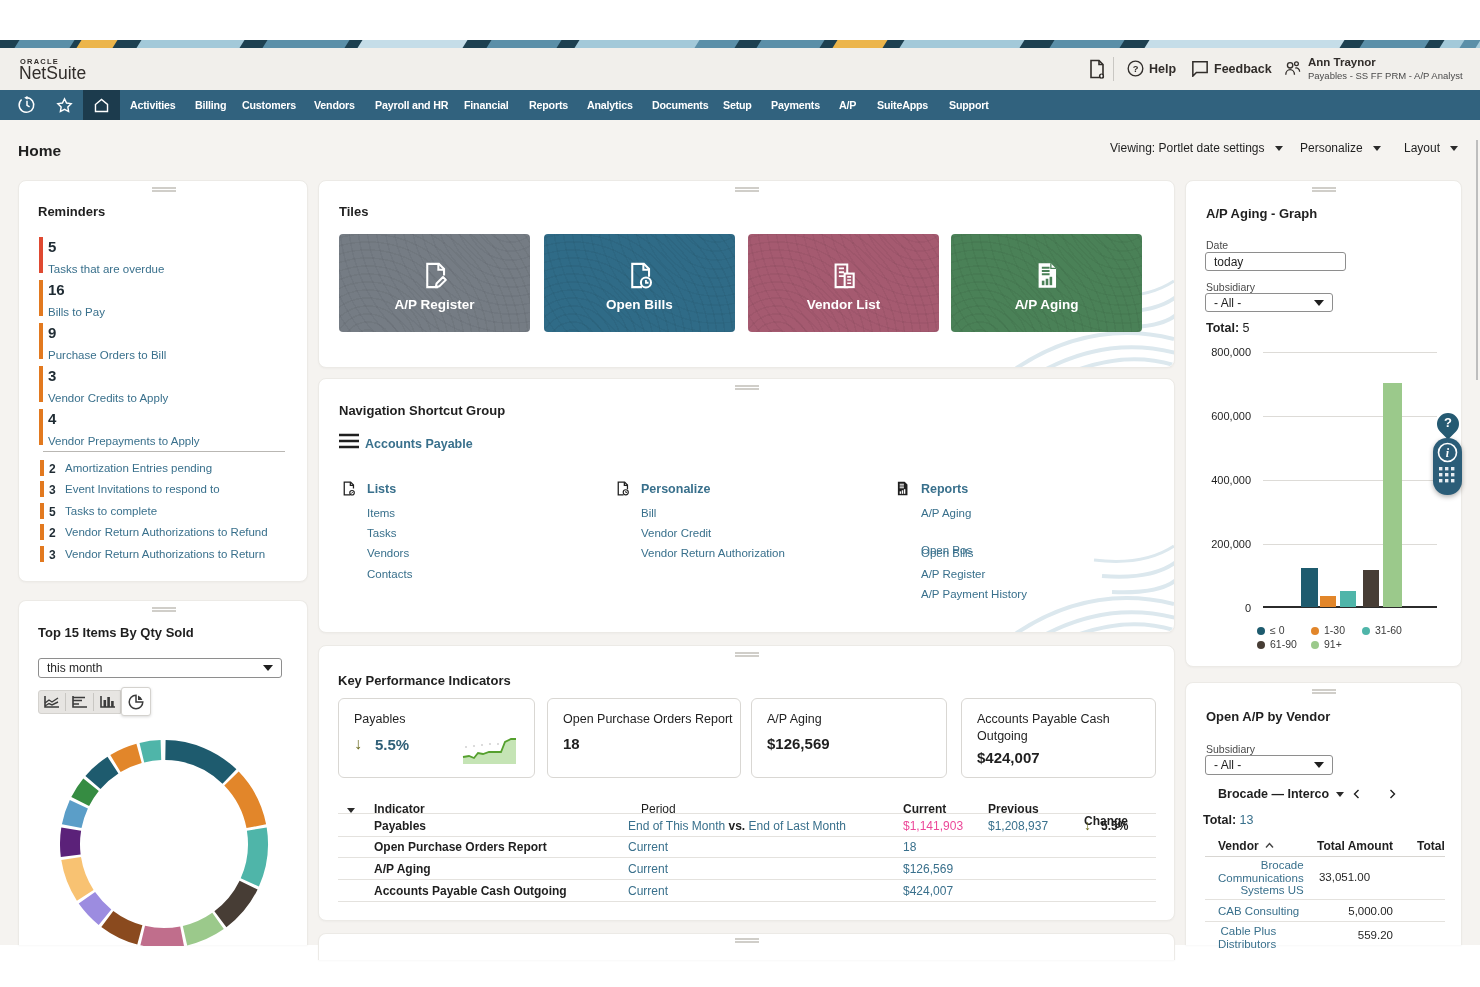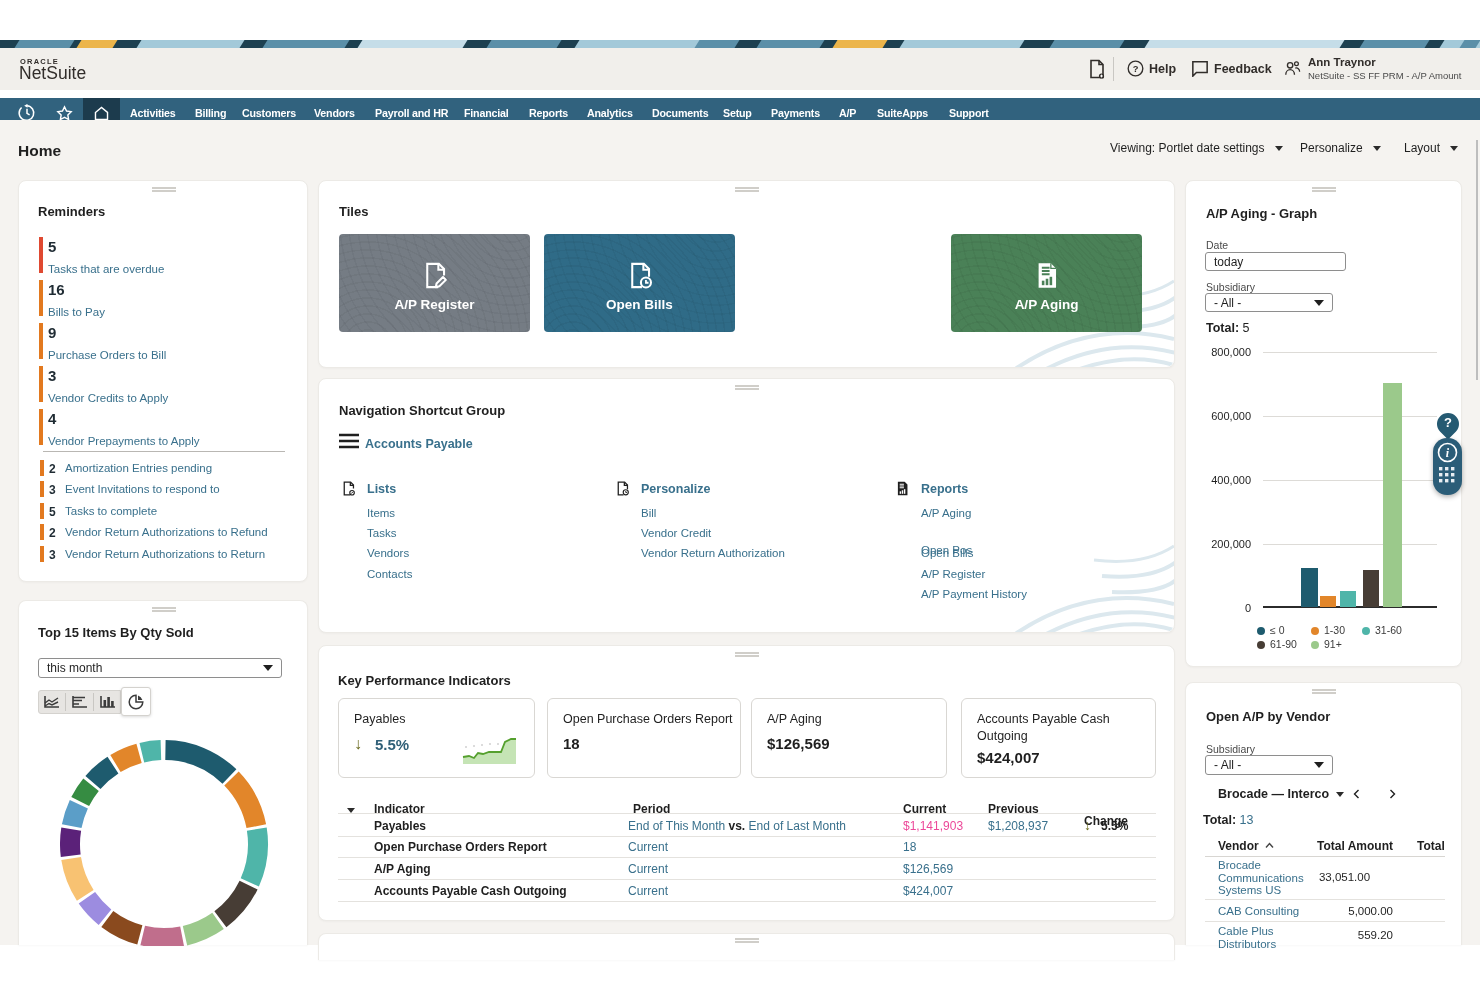--- a/index.html
+++ b/index.html
@@ -9,21 +9,21 @@
 
 #ribbon{top:40px;left:0;width:1480px;height:8px;overflow:hidden;background:#a9cedd;}
 .rib{position:absolute;top:0;height:8px;transform:skewX(-32deg);}
 
 #header{top:48px;left:0;width:1480px;height:42px;background:#f1efeb;}
 #logo-oracle{top:9px;left:20px;font-size:7.5px;letter-spacing:1.2px;color:#312d2a;font-weight:bold;}
 #logo-ns{top:15px;left:19px;font-size:17.5px;color:#312d2a;}
 #searchbox{top:5px;left:213px;width:732px;height:32px;background:#fff;border:1px solid #bdbcb9;border-radius:4px;}
 #searchbox .stext{position:absolute;left:37px;top:8px;font-size:12.5px;color:#4a4a4a;}
 
-#navbar{top:90px;left:0;width:1480px;height:30px;background:#31627e;margin-top:8px;}
+#navbar{top:90px;left:0;width:1480px;height:30px;background:#31627e;}
 #nav-home{position:absolute;left:83px;top:0;width:37px;height:30px;background:#1c3b4d;}
 .navitem{position:absolute;top:0;height:30px;line-height:30px;color:#fff;font-weight:bold;font-size:10.7px;letter-spacing:-0.2px;white-space:nowrap;}
 
 #content{top:120px;left:0;width:1480px;height:825px;background:#f5f3f0;}
 .card{position:absolute;background:#fff;border:1px solid #eceae6;border-radius:8px;box-shadow:0 1px 2px rgba(0,0,0,0.03);}
 .handle{position:absolute;width:24px;height:5px;border-top:2px solid #d0cec9;border-bottom:2px solid #d0cec9;}
 .ptitle{position:absolute;font-size:13px;font-weight:bold;color:#1f1f1f;white-space:nowrap;}
 .link{color:#39708c;text-decoration:none;}
 .flabel{position:absolute;font-size:10.5px;color:#4a4a4a;}
 .selbox{position:absolute;background:#fff;border:1px solid #8e8e8e;border-radius:3px;font-size:12px;color:#1f1f1f;}
@@ -42,21 +42,21 @@
 .tile:before{content:"";position:absolute;inset:0;border-radius:4px;background:repeating-radial-gradient(circle at 15% 115%, rgba(0,0,0,0.04) 0 1.5px, transparent 1.5px 8px),repeating-radial-gradient(circle at 90% -20%, rgba(0,0,0,0.035) 0 1.5px, transparent 1.5px 9px);}
 .tile .tlabel{position:absolute;width:100%;top:63px;text-align:center;font-size:13.5px;font-weight:bold;}
 .tile svg{position:absolute;left:50%;top:25px;transform:translateX(-50%);}
 
 .kpibox{position:absolute;top:52px;height:80px;background:#fff;border:1px solid #d9d7d3;border-radius:6px;}
 .kpibox .kl{position:absolute;left:15px;top:12px;font-size:12.5px;color:#1f1f1f;line-height:17px;}
 .kpibox .kv{position:absolute;left:15px;font-size:15px;font-weight:bold;color:#1f1f1f;}
 .krow{position:absolute;font-size:12px;color:#1f1f1f;white-space:nowrap;}
 .kline{position:absolute;left:337px;width:818px;height:1px;background:#e4e2de;}
 
-.vrow{position:absolute;font-size:11.5px;white-space:nowrap;}
+.vrow{position:absolute;font-size:11.5px;white-space:nowrap;text-align:right;}
 .legdot{display:inline-block;width:8px;height:8px;border-radius:50%;margin-right:5px;vertical-align:-1px;}
 </style>
 </head>
 <body>
 <div id="stage">
   <div id="ribbon" class="abs">
       <div class="rib" style="left:-3px;width:21px;background:#1d4050"></div>
       <div class="rib" style="left:17px;width:56px;background:#5b8fa8"></div>
       <div class="rib" style="left:72px;width:8px;background:#1d4050"></div>
       <div class="rib" style="left:79px;width:37px;background:#ecb54b"></div>
@@ -106,21 +106,21 @@
         <path d="M2 2 h16 v12 h-12 l-4 4 z" fill="none" stroke="#312d2a" stroke-width="1.7"></path>
       </svg>
     <div class="abs" style="left:1214px;top:14px;font-size:12.5px;font-weight:bold;color:#312d2a">Feedback</div>
     <svg class="abs" style="left:1283px;top:11px" width="19" height="19" viewBox="0 0 24 24">
         <circle cx="9" cy="8" r="3.4" fill="none" stroke="#312d2a" stroke-width="1.7"></circle>
         <path d="M3.5 20 c0-4 2.5-6.5 5.5-6.5 s5.5 2.5 5.5 6.5" fill="none" stroke="#312d2a" stroke-width="1.7"></path>
         <circle cx="17" cy="6" r="2.4" fill="none" stroke="#312d2a" stroke-width="1.6"></circle>
         <path d="M15.5 11.5 c3-1 5.5 1.5 5.5 4.5" fill="none" stroke="#312d2a" stroke-width="1.6"></path>
       </svg>
     <div class="abs" style="left:1308px;top:8px;font-size:11.5px;font-weight:bold;color:#312d2a">Ann Traynor</div>
-    <div class="abs" style="left:1308px;top:22px;font-size:9.5px;color:#4a4a4a">NetSuite - SS FF PRM - A/P Amount</div>
+    <div class="abs" style="left:1308px;top:22px;font-size:9.5px;color:#4a4a4a">Payables - SS FF PRM - A/P Analyst</div>
   </div>
   <div id="navbar" class="abs">
     <div id="nav-home"></div>
     <svg class="abs" style="left:18px;top:6px" width="18" height="18" viewBox="0 0 18 18">
         <path d="M3.6 3.5 A7.3 7.3 0 1 0 9 1.7" fill="none" stroke="#fff" stroke-width="1.5"></path>
         <polygon points="9.5,-0.2 9.5,3.8 6.2,1.8" fill="#fff"></polygon>
         <polyline points="9,4.8 9,9.3 11.6,10.8" fill="none" stroke="#fff" stroke-width="1.5"></polyline>
       </svg>
     <svg class="abs" style="left:56px;top:7px" width="17" height="17" viewBox="0 0 24 24">
         <path d="M12 2.6l2.9 5.9 6.5 0.9-4.7 4.6 1.1 6.5L12 17.4l-5.8 3.1 1.1-6.5L2.6 9.4l6.5-0.9z" fill="none" stroke="#fff" stroke-width="2"></path>
@@ -257,20 +257,29 @@
       </div>
       <div class="tile" style="left:225px;background:#2f6b87">
         <svg width="31" height="33" viewBox="0 0 24 24">
             <path d="M13.5 21 H6 V3 h9 l4 4 v6" fill="none" stroke="#fff" stroke-width="1.6"></path>
             <path d="M14.6 3 v4.5 h4.5" fill="none" stroke="#fff" stroke-width="1.6"></path>
             <circle cx="16.6" cy="17.4" r="3.9" fill="none" stroke="#fff" stroke-width="1.6"></circle>
             <path d="M16.6 15.4 v2.2 h2" fill="none" stroke="#fff" stroke-width="1.4"></path>
           </svg>
         <div class="tlabel">Open Bills</div>
       </div>
+      <div class="tile" style="left:429px;background:#a55a70">
+        <svg width="31" height="33" viewBox="0 0 24 24">
+            <path d="M5.5 21 V3.5 h9 V21z" fill="none" stroke="#fff" stroke-width="1.6"></path>
+            <path d="M8 6.5 h4 M8 9.5 h4 M8 12.5 h4" stroke="#fff" stroke-width="1.4"></path>
+            <rect x="12.5" y="10.5" width="7" height="10.5" fill="#a55a70" stroke="#fff" stroke-width="1.6"></rect>
+            <path d="M14.5 13 h3 M14.5 15.5 h3 M14.5 18 h3" stroke="#fff" stroke-width="1.3"></path>
+          </svg>
+        <div class="tlabel">Vendor List</div>
+      </div>
       <div class="tile" style="left:632px;background:#4a8157">
         <svg width="31" height="33" viewBox="0 0 24 24">
             <path d="M5.5 21.5 V2.5 h9.5 l4 4 v15z" fill="#fff"></path>
             <path d="M15 2.5 v4 h4" fill="none" stroke="#4a8157" stroke-width="1"></path>
             <path d="M8 6 h6 M8 8.5 h6 M8 11 h6" stroke="#4a8157" stroke-width="1.5"></path>
             <rect x="8" y="16" width="2" height="3.5" fill="#4a8157"></rect>
             <rect x="11" y="14.5" width="2" height="5" fill="#4a8157"></rect>
             <rect x="14" y="13" width="2" height="6.5" fill="#4a8157"></rect>
           </svg>
         <div class="tlabel">A/P Aging</div>
@@ -351,21 +360,21 @@
       <div class="kpibox" style="left:432px;width:196px">
           <div class="kl">A/P Aging</div>
           <div class="kv" style="top:36px">$126,569</div>
         </div>
       <div class="kpibox" style="left:642px;width:195px">
           <div class="kl" style="width:160px">Accounts Payable Cash Outgoing</div>
           <div class="kv" style="top:50px">$424,007</div>
         </div>
       <div class="krow" style="left:28px;top:157px"><span class="caret"></span></div>
       <div class="krow" style="left:55px;top:156px;font-weight:bold">Indicator</div>
-      <div class="krow" style="left:314px;top:156px;font-weight:bold">Period</div>
+      <div class="krow" style="left:322px;top:156px;font-weight:normal">Period</div>
       <div class="krow" style="left:584px;top:156px;font-weight:bold">Current</div>
       <div class="krow" style="left:669px;top:156px;font-weight:bold">Previous</div>
       <div class="krow" style="left:765px;top:168px;font-weight:bold">Change</div>
       <div class="kline" style="left:19px;width:818px;top:167px"></div>
       <div class="krow" style="left:55px;top:173px;font-weight:bold">Payables</div>
       <div class="krow" style="left:309px;top:173px"><span class="link">End of This Month</span> <b style="color:#1f1f1f">vs.</b> <span class="link">End of Last Month</span></div>
       <div class="krow" style="left:584px;top:173px;color:#ec4899">$1,141,903</div>
       <div class="krow" style="left:669px;top:173px;color:#39708c">$1,208,937</div>
       <div class="krow" style="left:765px;top:171px;font-size:14px;color:#6b6b1f">↓</div>
       <div class="krow" style="left:782px;top:173px;font-weight:bold">5.5%</div>

